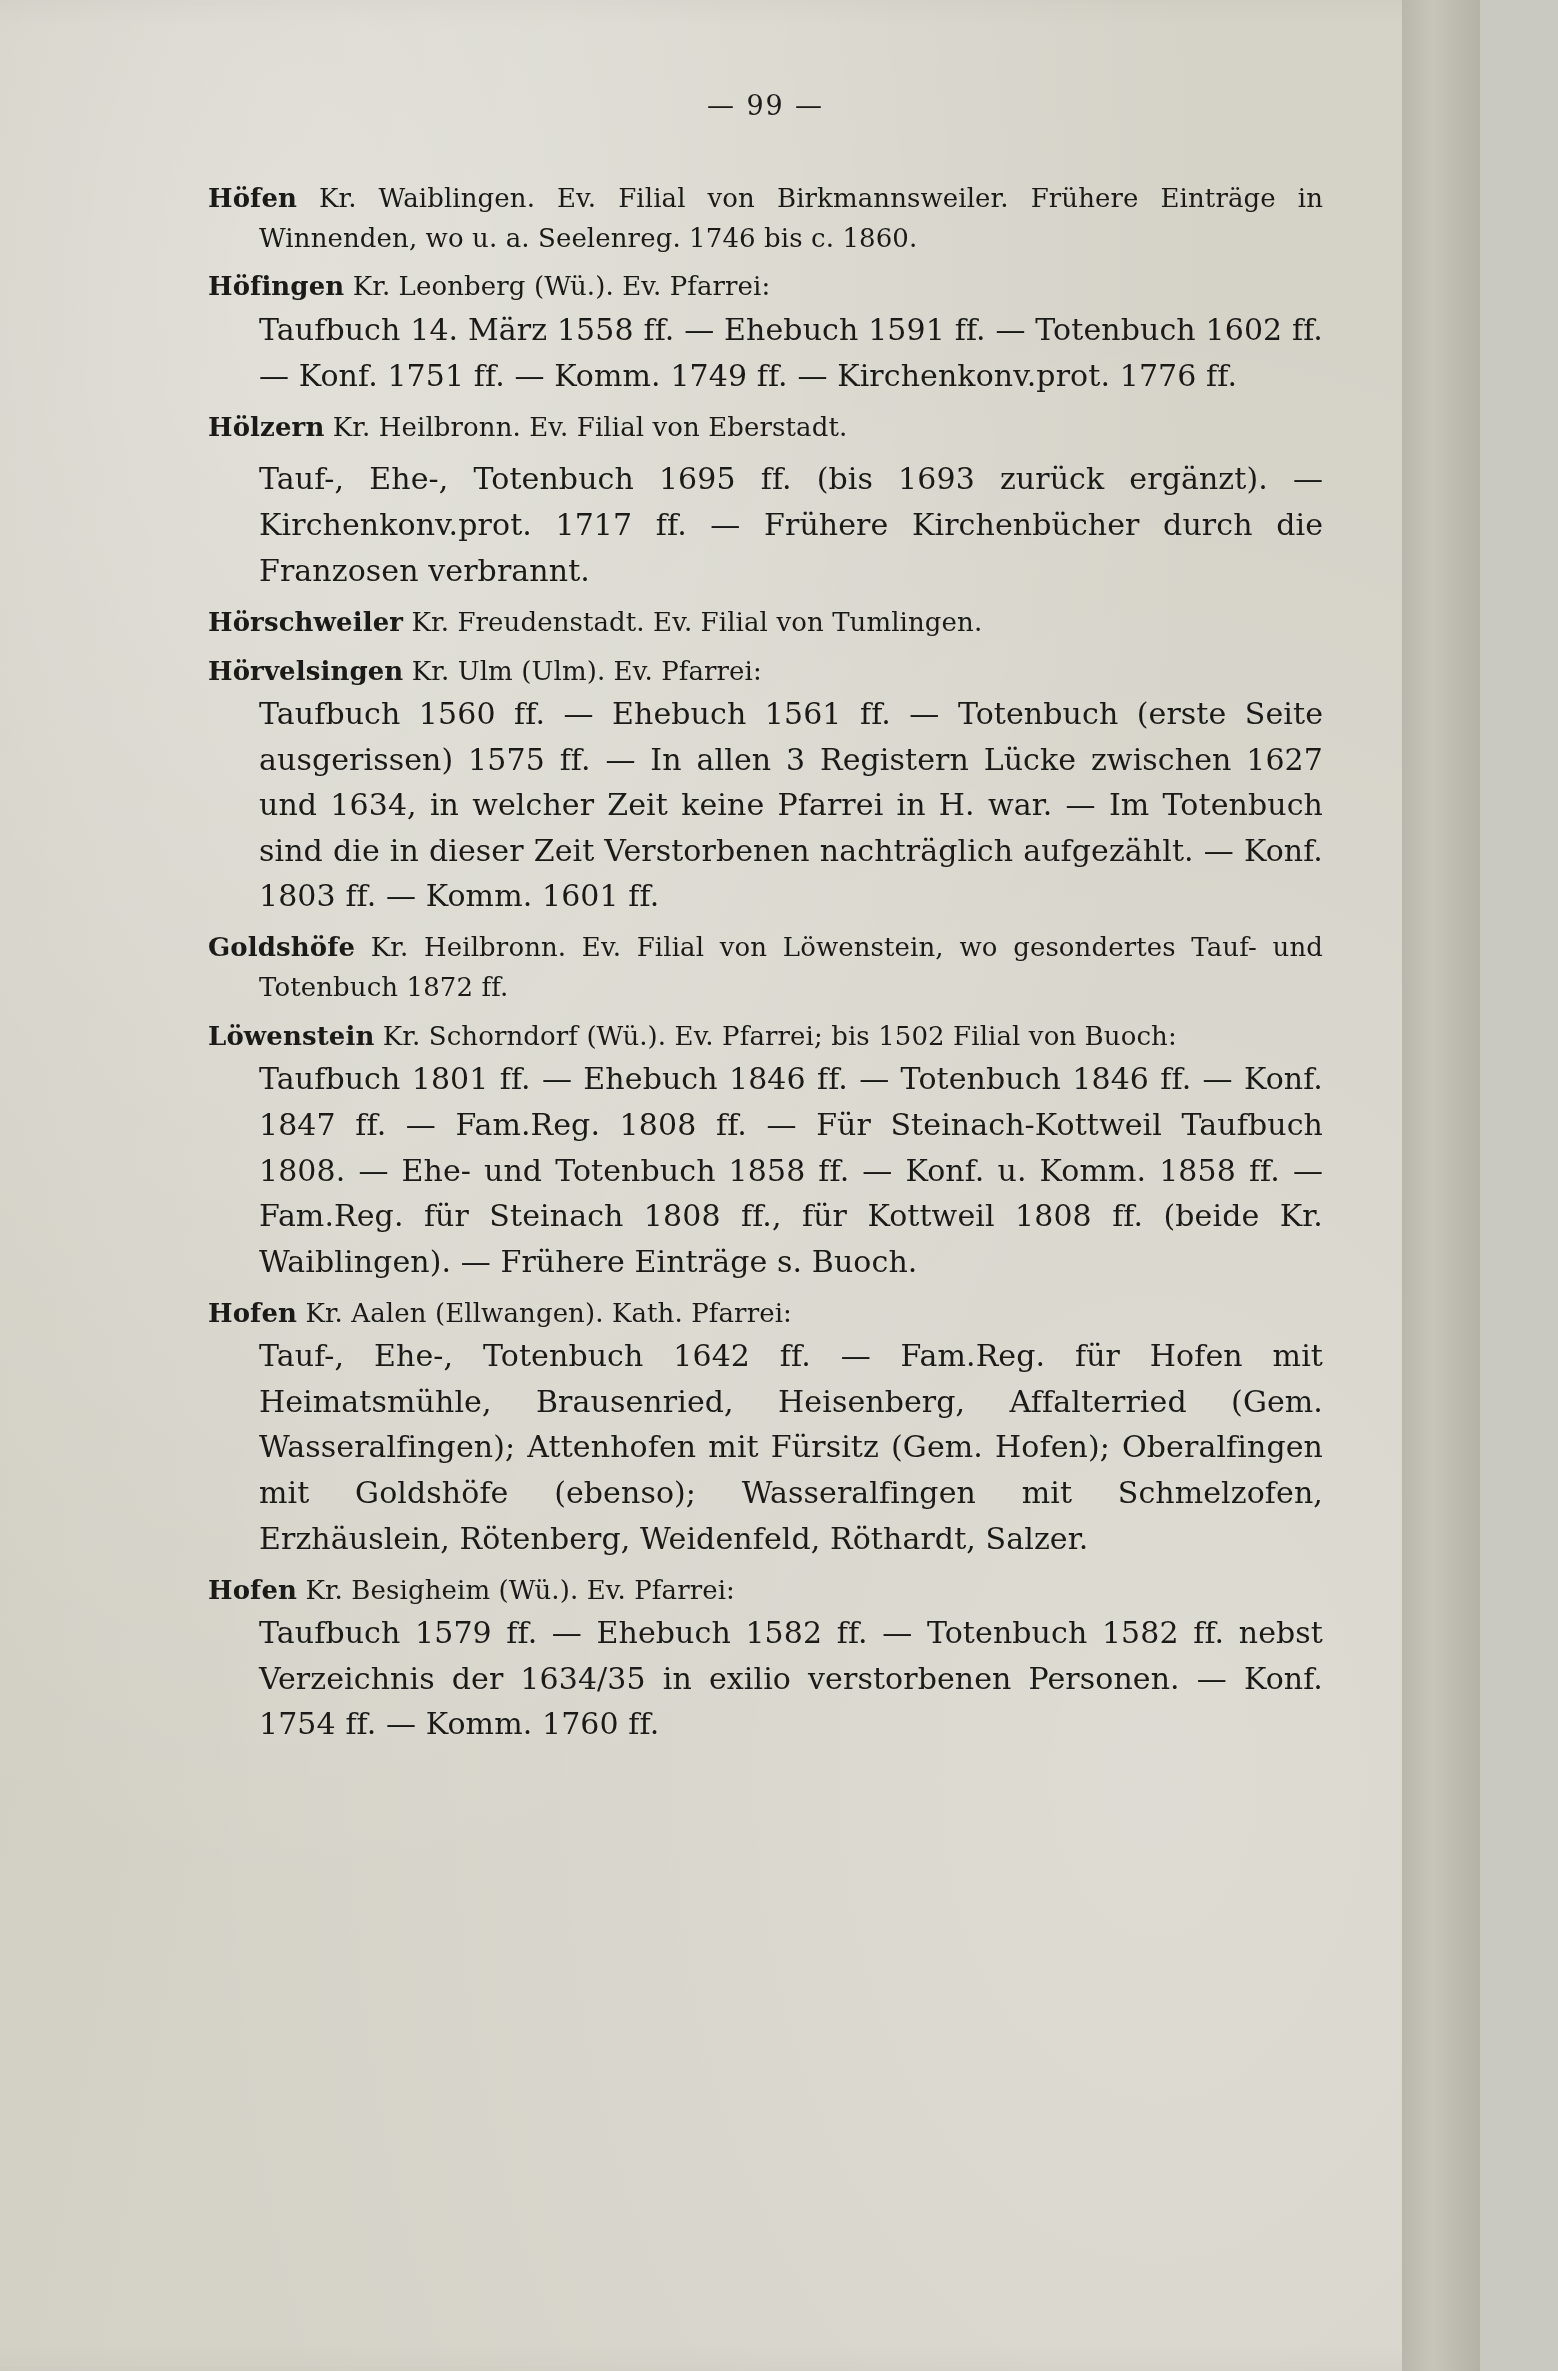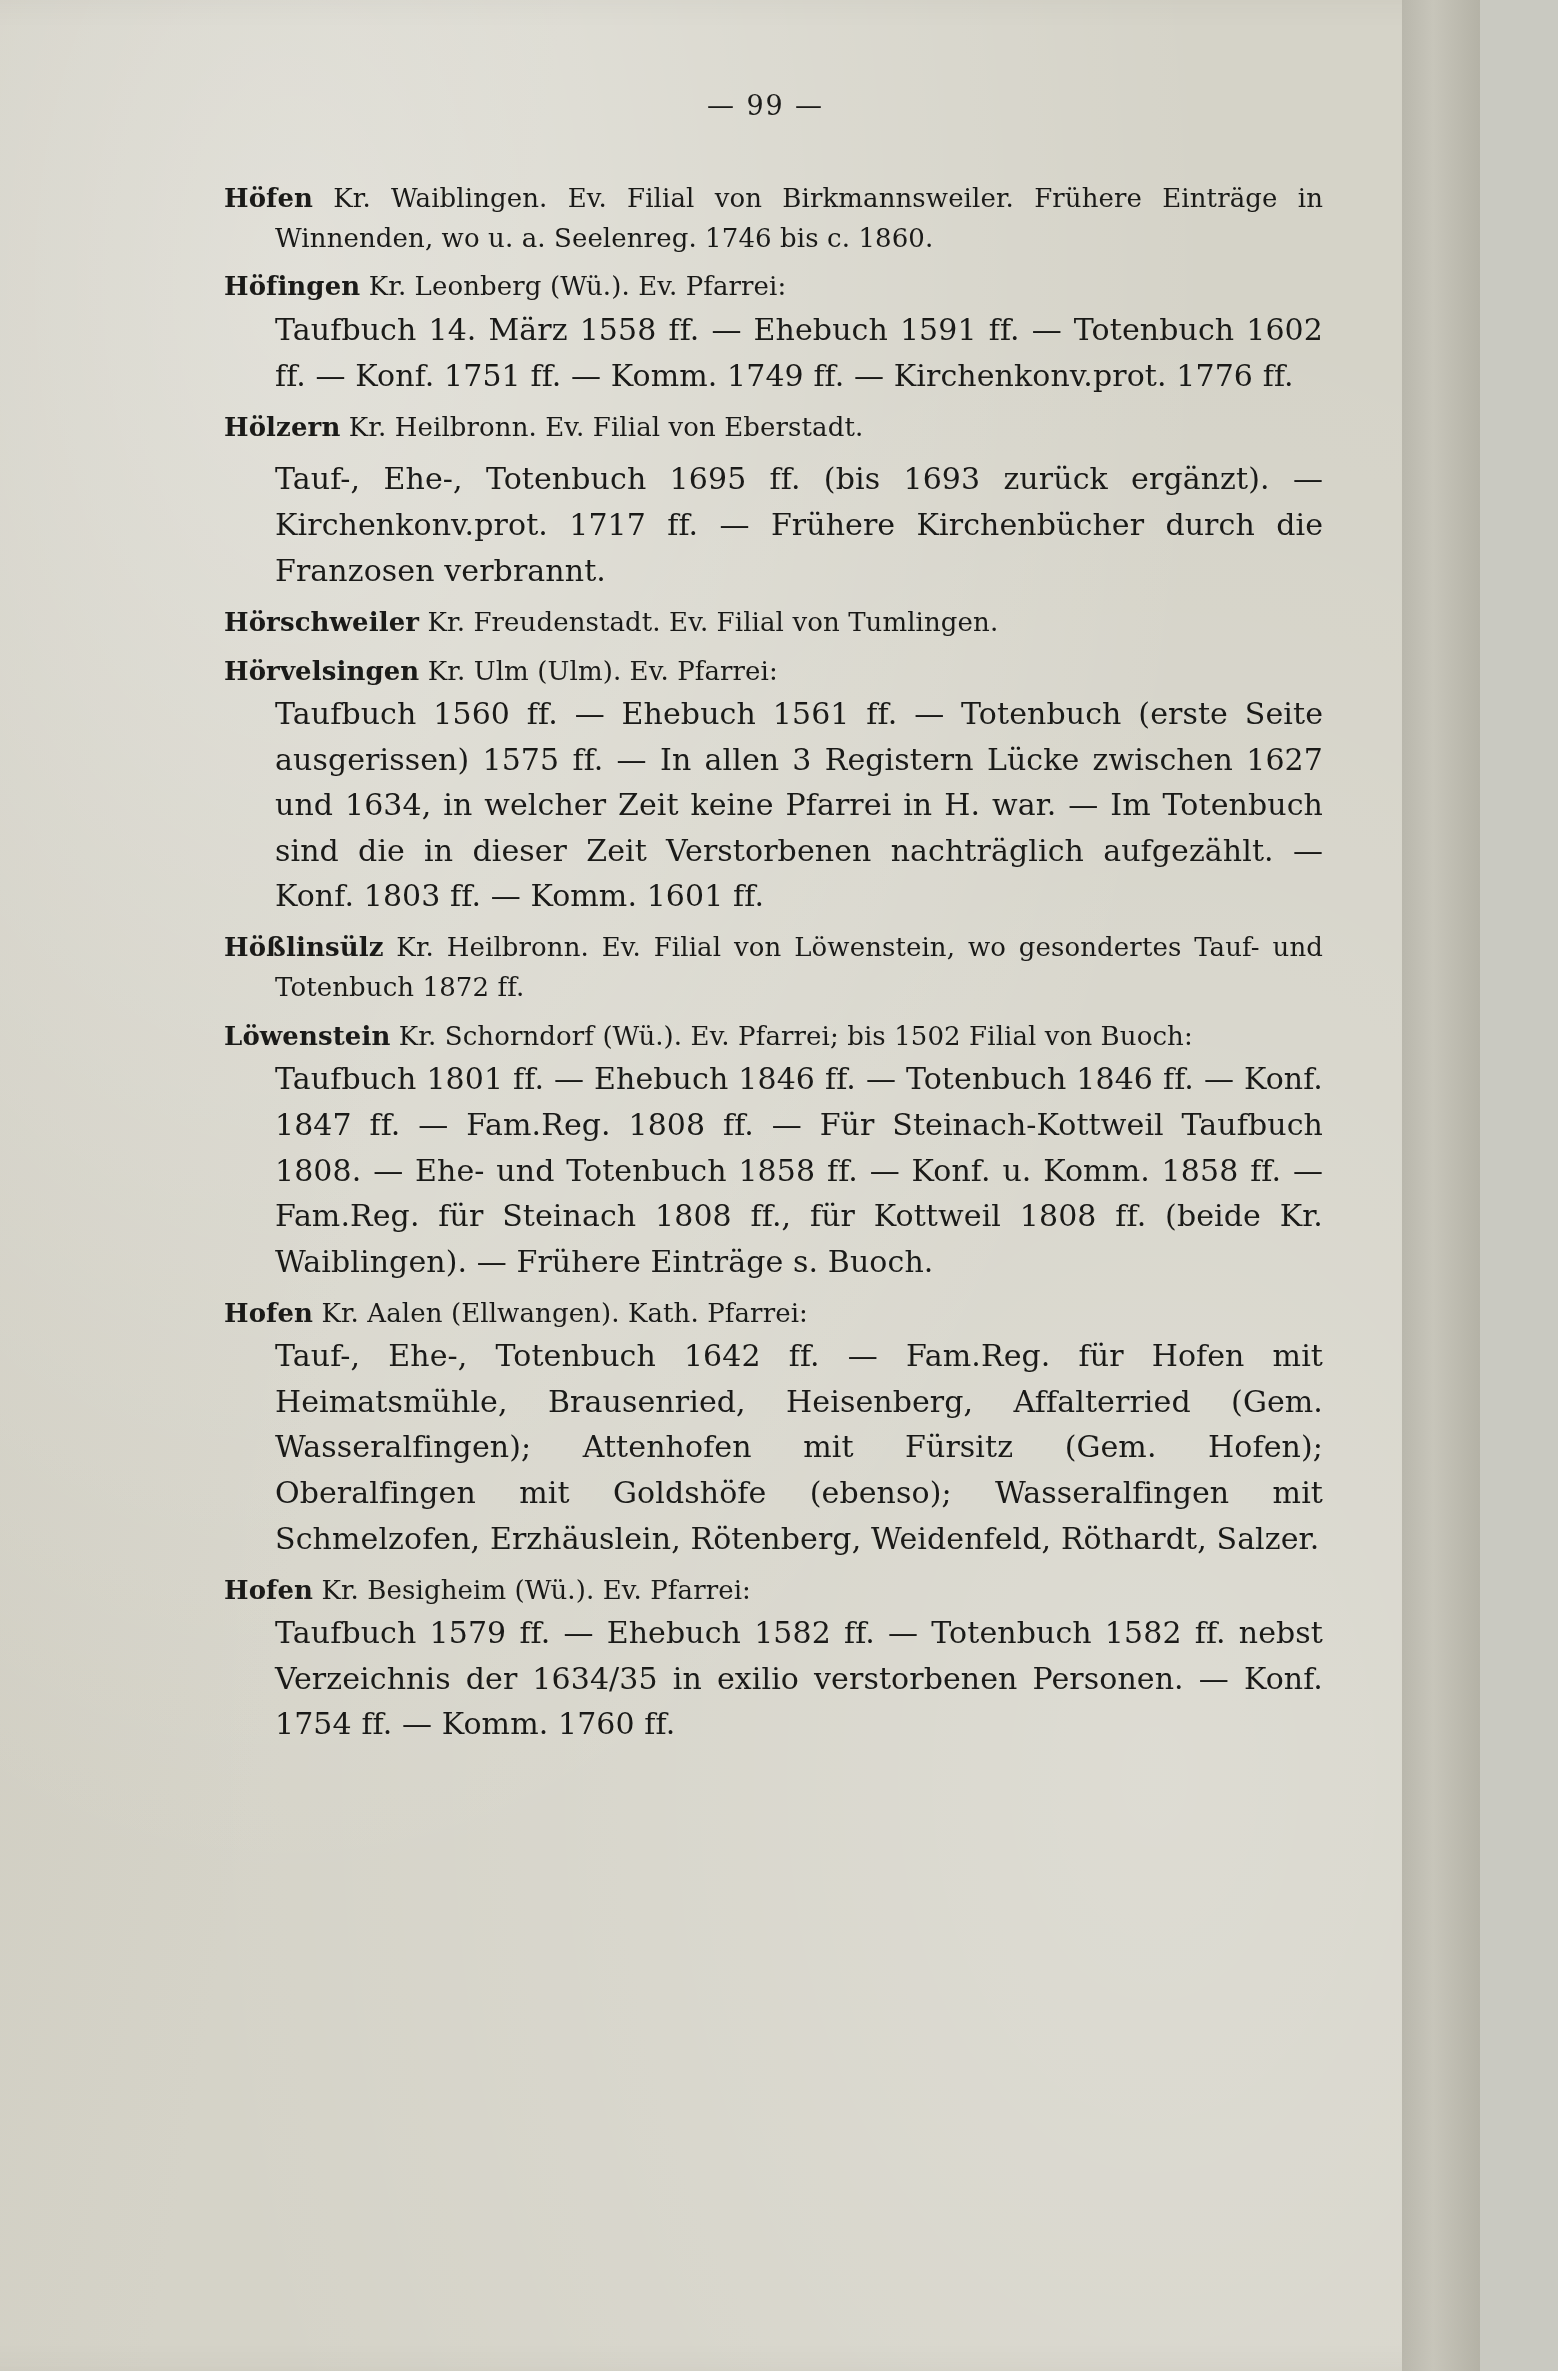--- a/index.html
+++ b/index.html
@@ -65,21 +65,20 @@
     font-size: 30px;
     line-height: 1.52;
     color: #1a1a18;
     text-align: justify;
     padding-left: 51px;
     font-family: "DejaVu Serif", serif;
     letter-spacing: 0.1px;
   }
   .body.lastline, .head.lastline {
     text-align-last: left;
-    margin-left: 16px;
   }
   b.pn {
     font-weight: 700;
     font-family: "DejaVu Serif", serif;
   }
   .entry + .entry {
     margin-top: 9.4px;
   }
 </style>
 </head>
@@ -111,21 +110,21 @@
     <div class="entry">
       <div class="head lastline"><b class="pn">Hörschweiler</b> <span>Kr. Freudenstadt. Ev. Filial von Tumlingen.</span></div>
     </div>
 
     <div class="entry">
       <div class="head lastline"><b class="pn">Hörvelsingen</b> <span>Kr. Ulm (Ulm). Ev. Pfarrei:</span></div>
       <div class="body lastline">Taufbuch 1560 ff. — Ehebuch 1561 ff. — Totenbuch (erste Seite ausgerissen) 1575 ff. — In allen 3 Registern Lücke zwischen 1627 und 1634, in welcher Zeit keine Pfarrei in H. war. — Im Totenbuch sind die in dieser Zeit Verstorbenen nachträglich aufgezählt. — Konf. 1803 ff. — Komm. 1601 ff.</div>
     </div>
 
     <div class="entry">
-      <div class="head lastline"><b class="pn">Hößlinsülz</b> <span>Kr. Heilbronn. Ev. Filial von Löwenstein, wo gesondertes Tauf- und Totenbuch 1872 ff.</span></div>
+      <div class="head lastline"><b class="pn">Goldshöfe</b> <span>Kr. Heilbronn. Ev. Filial von Löwenstein, wo gesondertes Tauf- und Totenbuch 1872 ff.</span></div>
     </div>
 
     <div class="entry">
       <div class="head lastline"><b class="pn">Löwenstein</b> <span>Kr. Schorndorf (Wü.). Ev. Pfarrei; bis 1502 Filial von Buoch:</span></div>
       <div class="body lastline">Taufbuch 1801 ff. — Ehebuch 1846 ff. — Totenbuch 1846 ff. — Konf. 1847 ff. — Fam.Reg. 1808 ff. — Für Steinach-Kottweil Taufbuch 1808. — Ehe- und Totenbuch 1858 ff. — Konf. u. Komm. 1858 ff. — Fam.Reg. für Steinach 1808 ff., für Kottweil 1808 ff. (beide Kr. Waiblingen). — Frühere Einträge s. Buoch.</div>
     </div>
 
     <div class="entry">
       <div class="head lastline"><b class="pn">Hofen</b> <span>Kr. Aalen (Ellwangen). Kath. Pfarrei:</span></div>
       <div class="body lastline">Tauf-, Ehe-, Totenbuch 1642 ff. — Fam.Reg. für Hofen mit Heimatsmühle, Brausenried, Heisenberg, Affalterried (Gem. Wasseralfingen); Attenhofen mit Fürsitz (Gem. Hofen); Oberalfingen mit Goldshöfe (ebenso); Wasseralfingen mit Schmelzofen, Erzhäuslein, Rötenberg, Weidenfeld, Röthardt, Salzer.</div>

